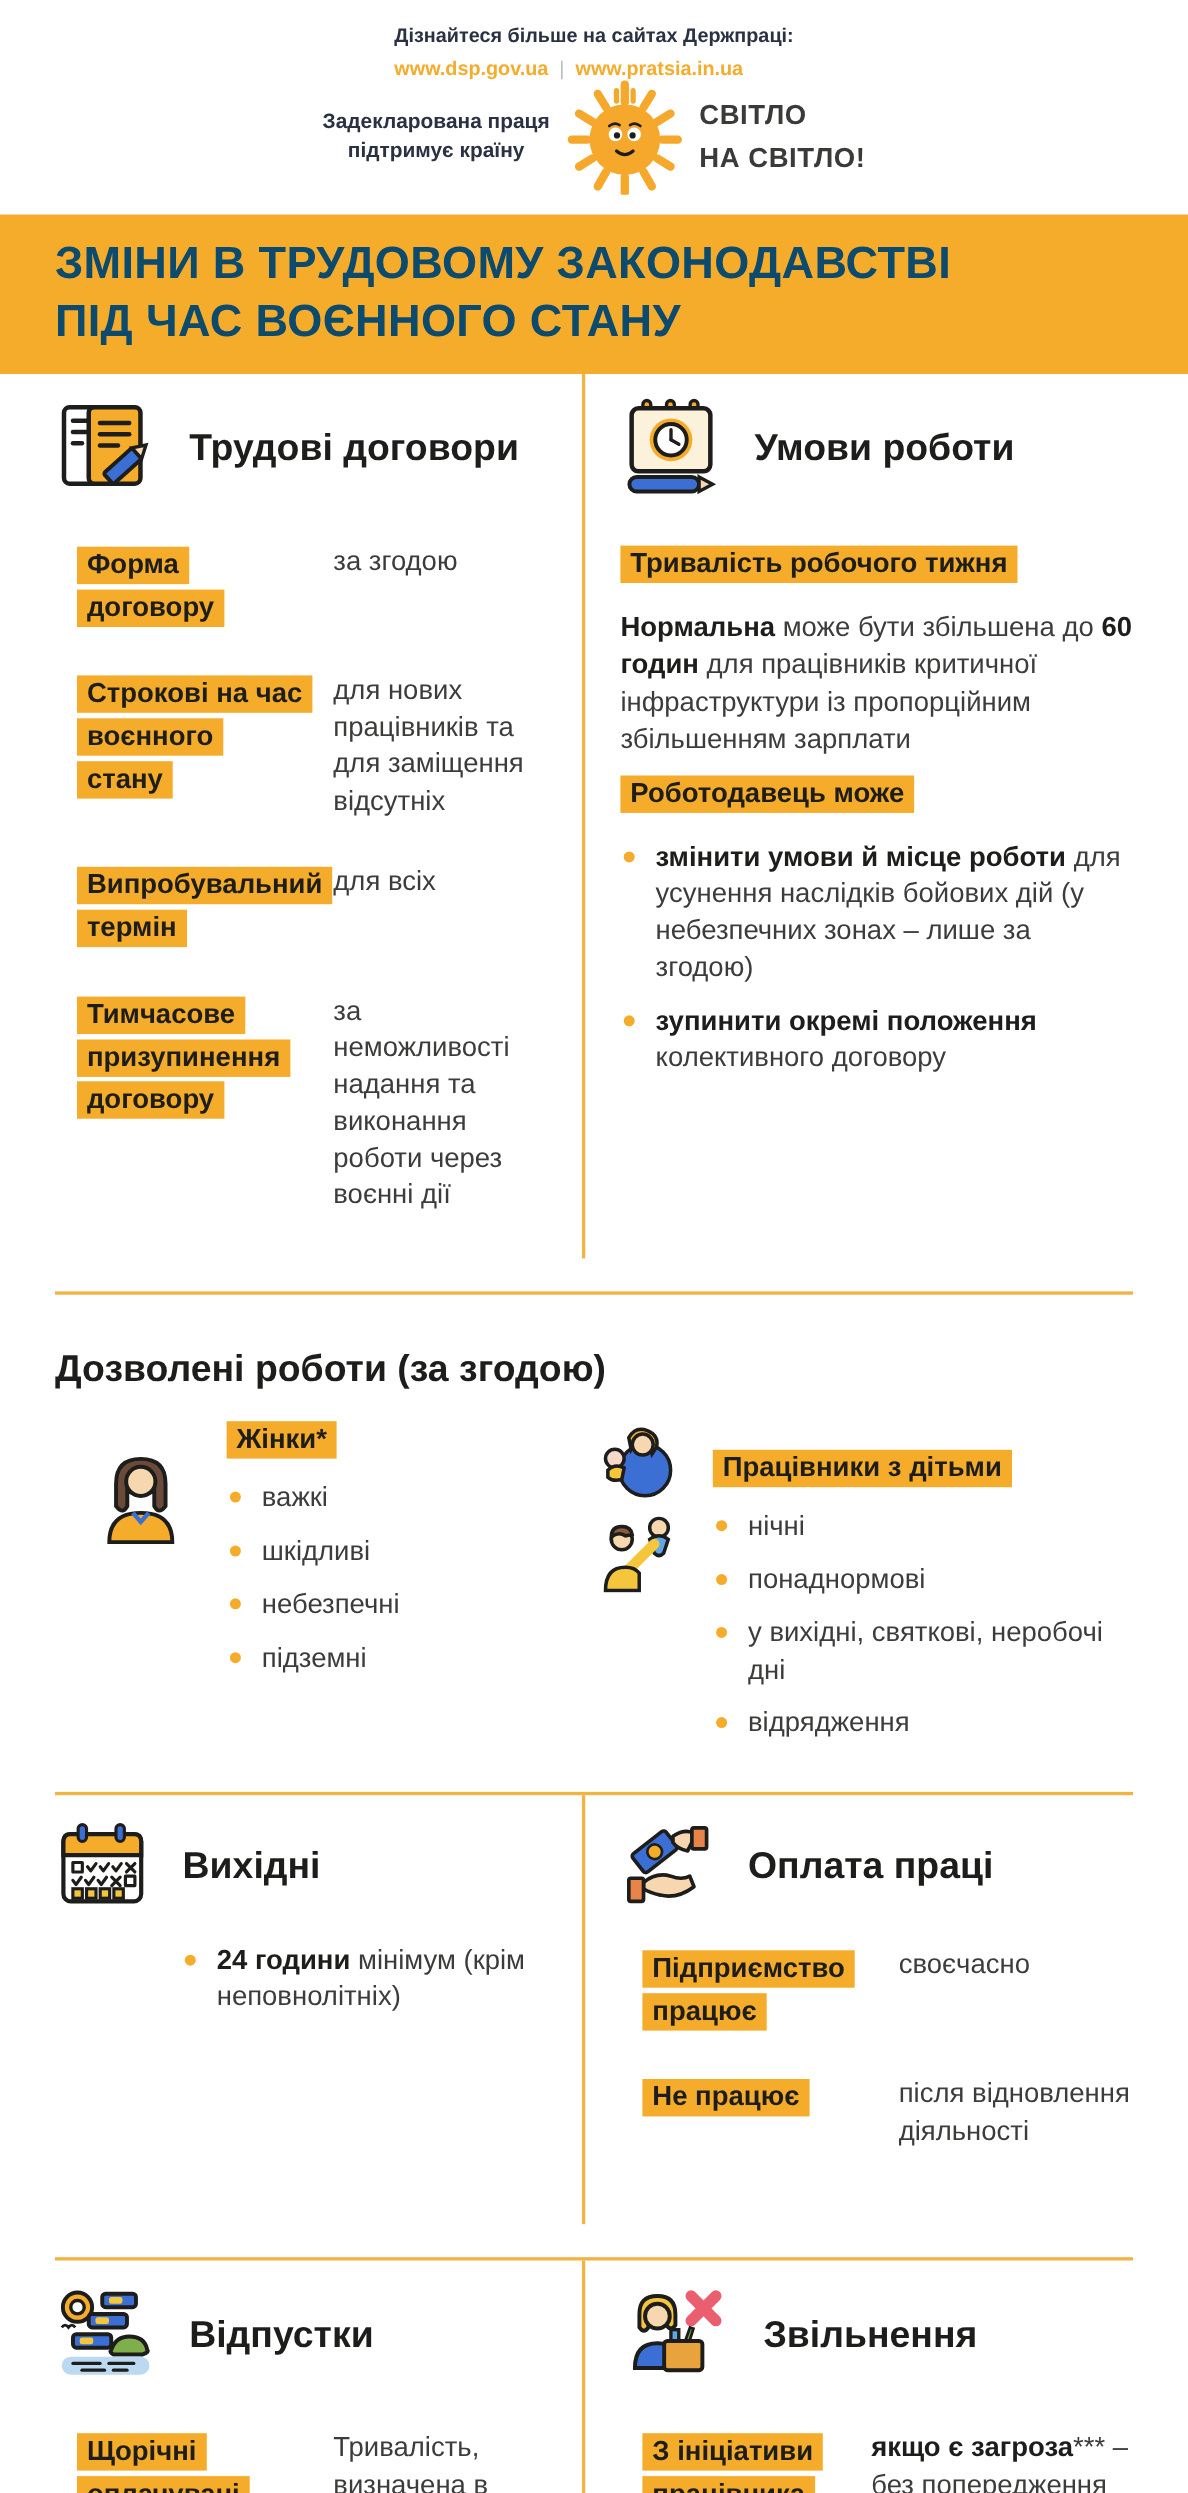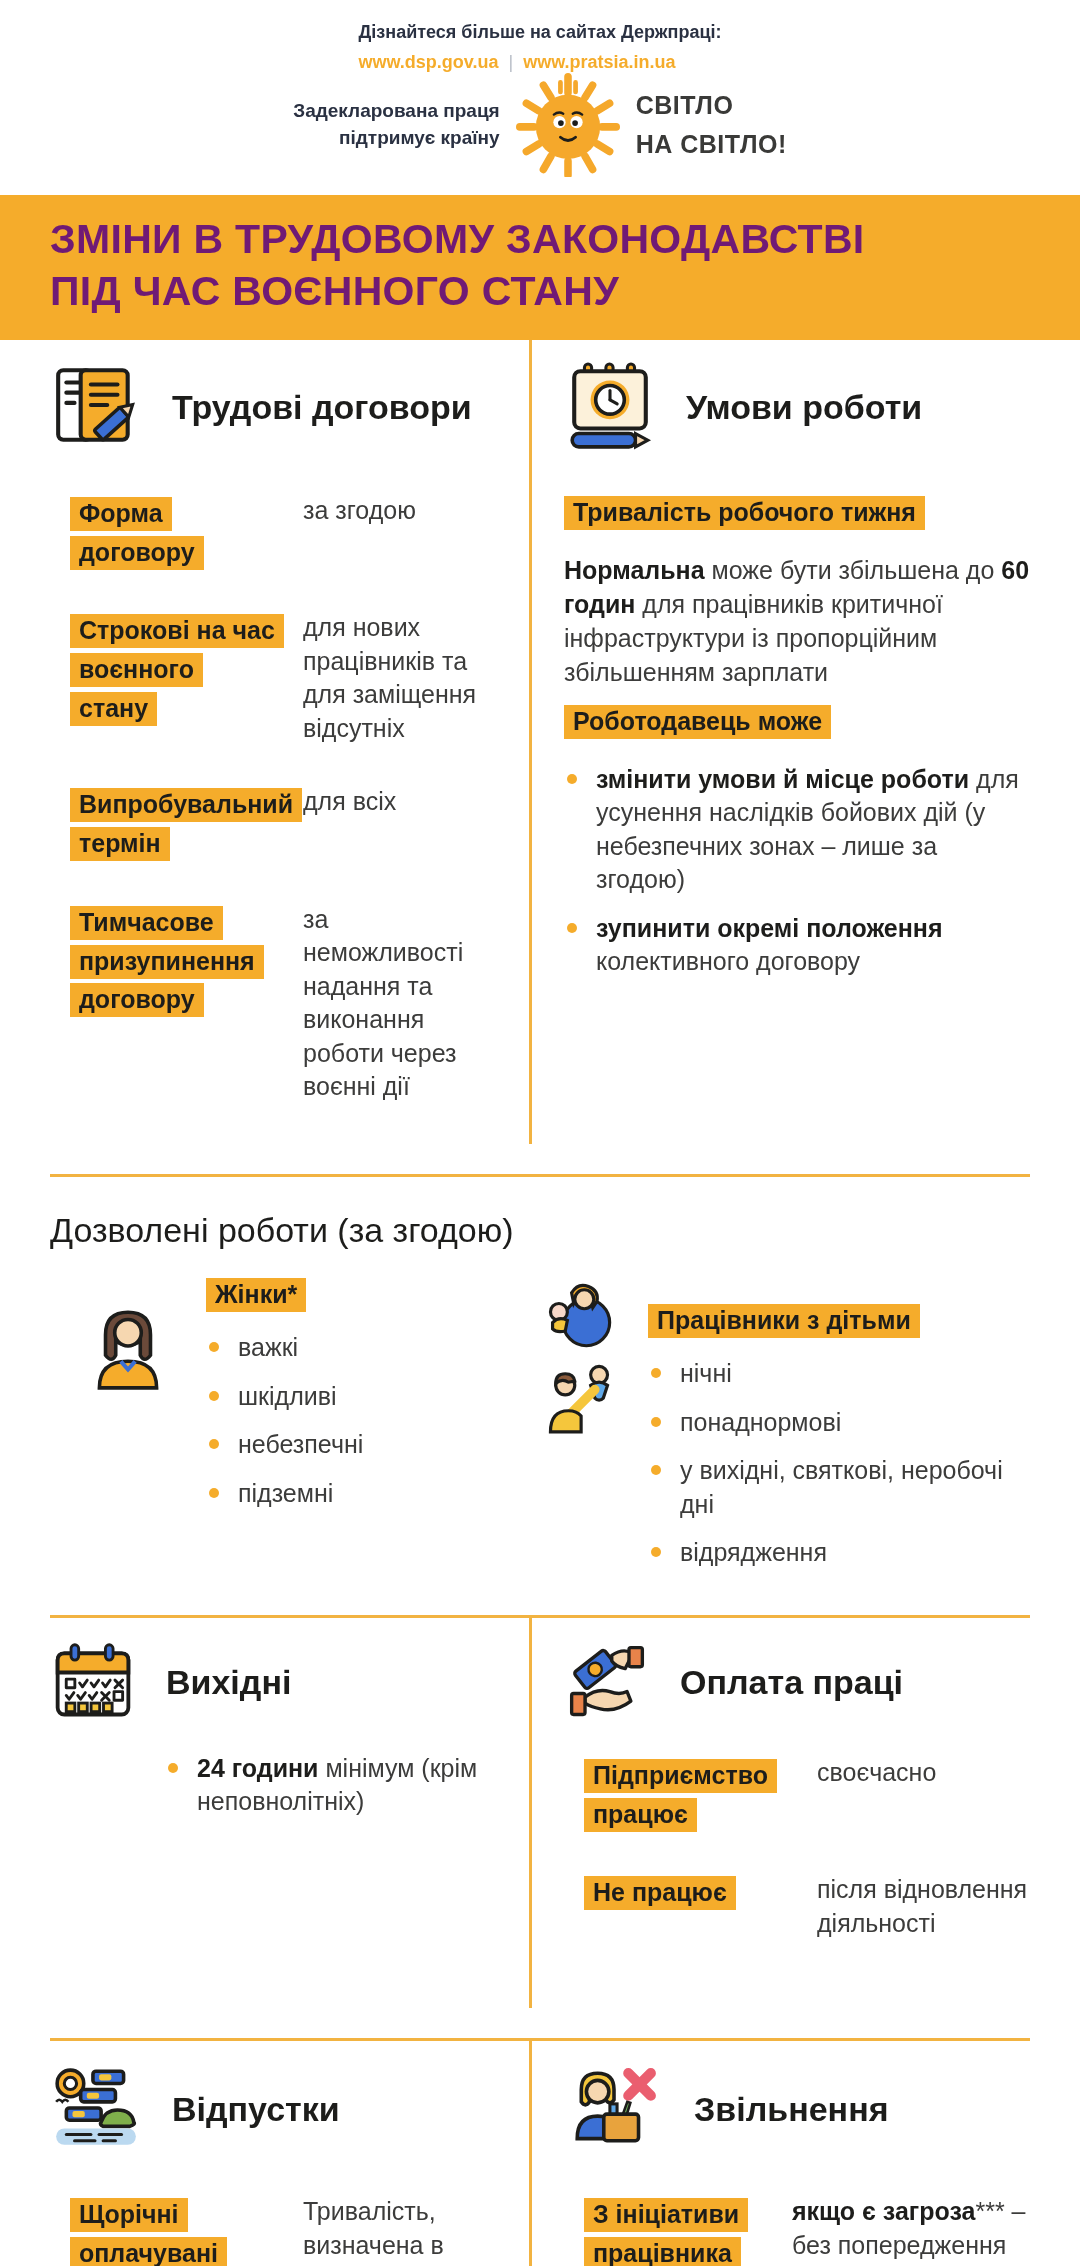--- a/index.html
+++ b/index.html
@@ -16,34 +16,34 @@
   body{
     width:1080px;min-height:2266px;background:#FFFFFF;
     font-family:"Liberation Sans","DejaVu Sans",sans-serif;color:var(--ink);
   }
   
   .header{display:flex;justify-content:space-between;align-items:center;padding:22px 50px 18px;flex-direction:column;}
   .h-left .t1{font-size:18px;font-weight:700;color:#2A3142;margin-bottom:9px;}
   .h-links{font-size:18px;font-weight:700;color:var(--accent);}
   .h-links .sep{color:#B9BEC7;font-weight:400;margin:0 10px;}
   .h-right{display:flex;align-items:center;gap:16px;}
-  .slogan{font-size:19px;font-weight:700;color:#2A3142;text-align:right;line-height:1.4;}
+  .slogan{font-size:19px;font-weight:700;color:#2A3142;text-align:center;line-height:1.4;}
   .logo-text{font-size:25px;font-weight:800;color:#3A3A38;line-height:1.55;letter-spacing:.5px;white-space:nowrap;}
   
   .banner{background:var(--accent);padding:18px 50px 22px;}
-  .banner .l{font-size:41px;font-weight:800;color:#701a75;line-height:1.28;letter-spacing:.3px;}
+  .banner .l{font-size:41px;font-weight:800;color:#0c4a6e;line-height:1.28;letter-spacing:.3px;}
   
   .content{padding:0 50px 24px;}
   .colgrid{display:grid;grid-template-columns:482px 1fr;column-gap:26px;}
   .colgrid>.left{border-right:3px solid var(--accent-line);padding-right:34px;}
   .colgrid>.right{padding-left:6px;}
   .sec{padding-top:22px;}
   .sec-head{display:flex;align-items:center;gap:30px;margin-bottom:40px;}
   .sec-title{font-size:34px;font-weight:800;color:var(--ink);}
-  .h2-title{font-size:34px;font-weight:400;margin:34px 0 26px;}
+  .h2-title{font-size:34px;font-weight:700;margin:48px 0 26px;}
   .hr-y{border:none;border-top:3px solid var(--accent-line);margin:30px 0 0;}
   .icon{flex:0 0 auto;display:block;}
   
   .kv{display:grid;grid-template-columns:205px 1fr;column-gap:28px;margin-bottom:40px;align-items:start;margin-left:20px;}
   .kv .label-wrap{font-size:25px;line-height:1.55;}
   .hl{background:var(--accent);color:var(--ink);font-weight:700;padding:2px 9px 4px;
       -webkit-box-decoration-break:clone;box-decoration-break:clone;}
   .desc{font-size:25px;line-height:1.34;color:var(--body);}
   .b{font-weight:700;color:var(--ink);}
   .hl-line{margin-bottom:22px;font-size:25px;line-height:1.5;}

